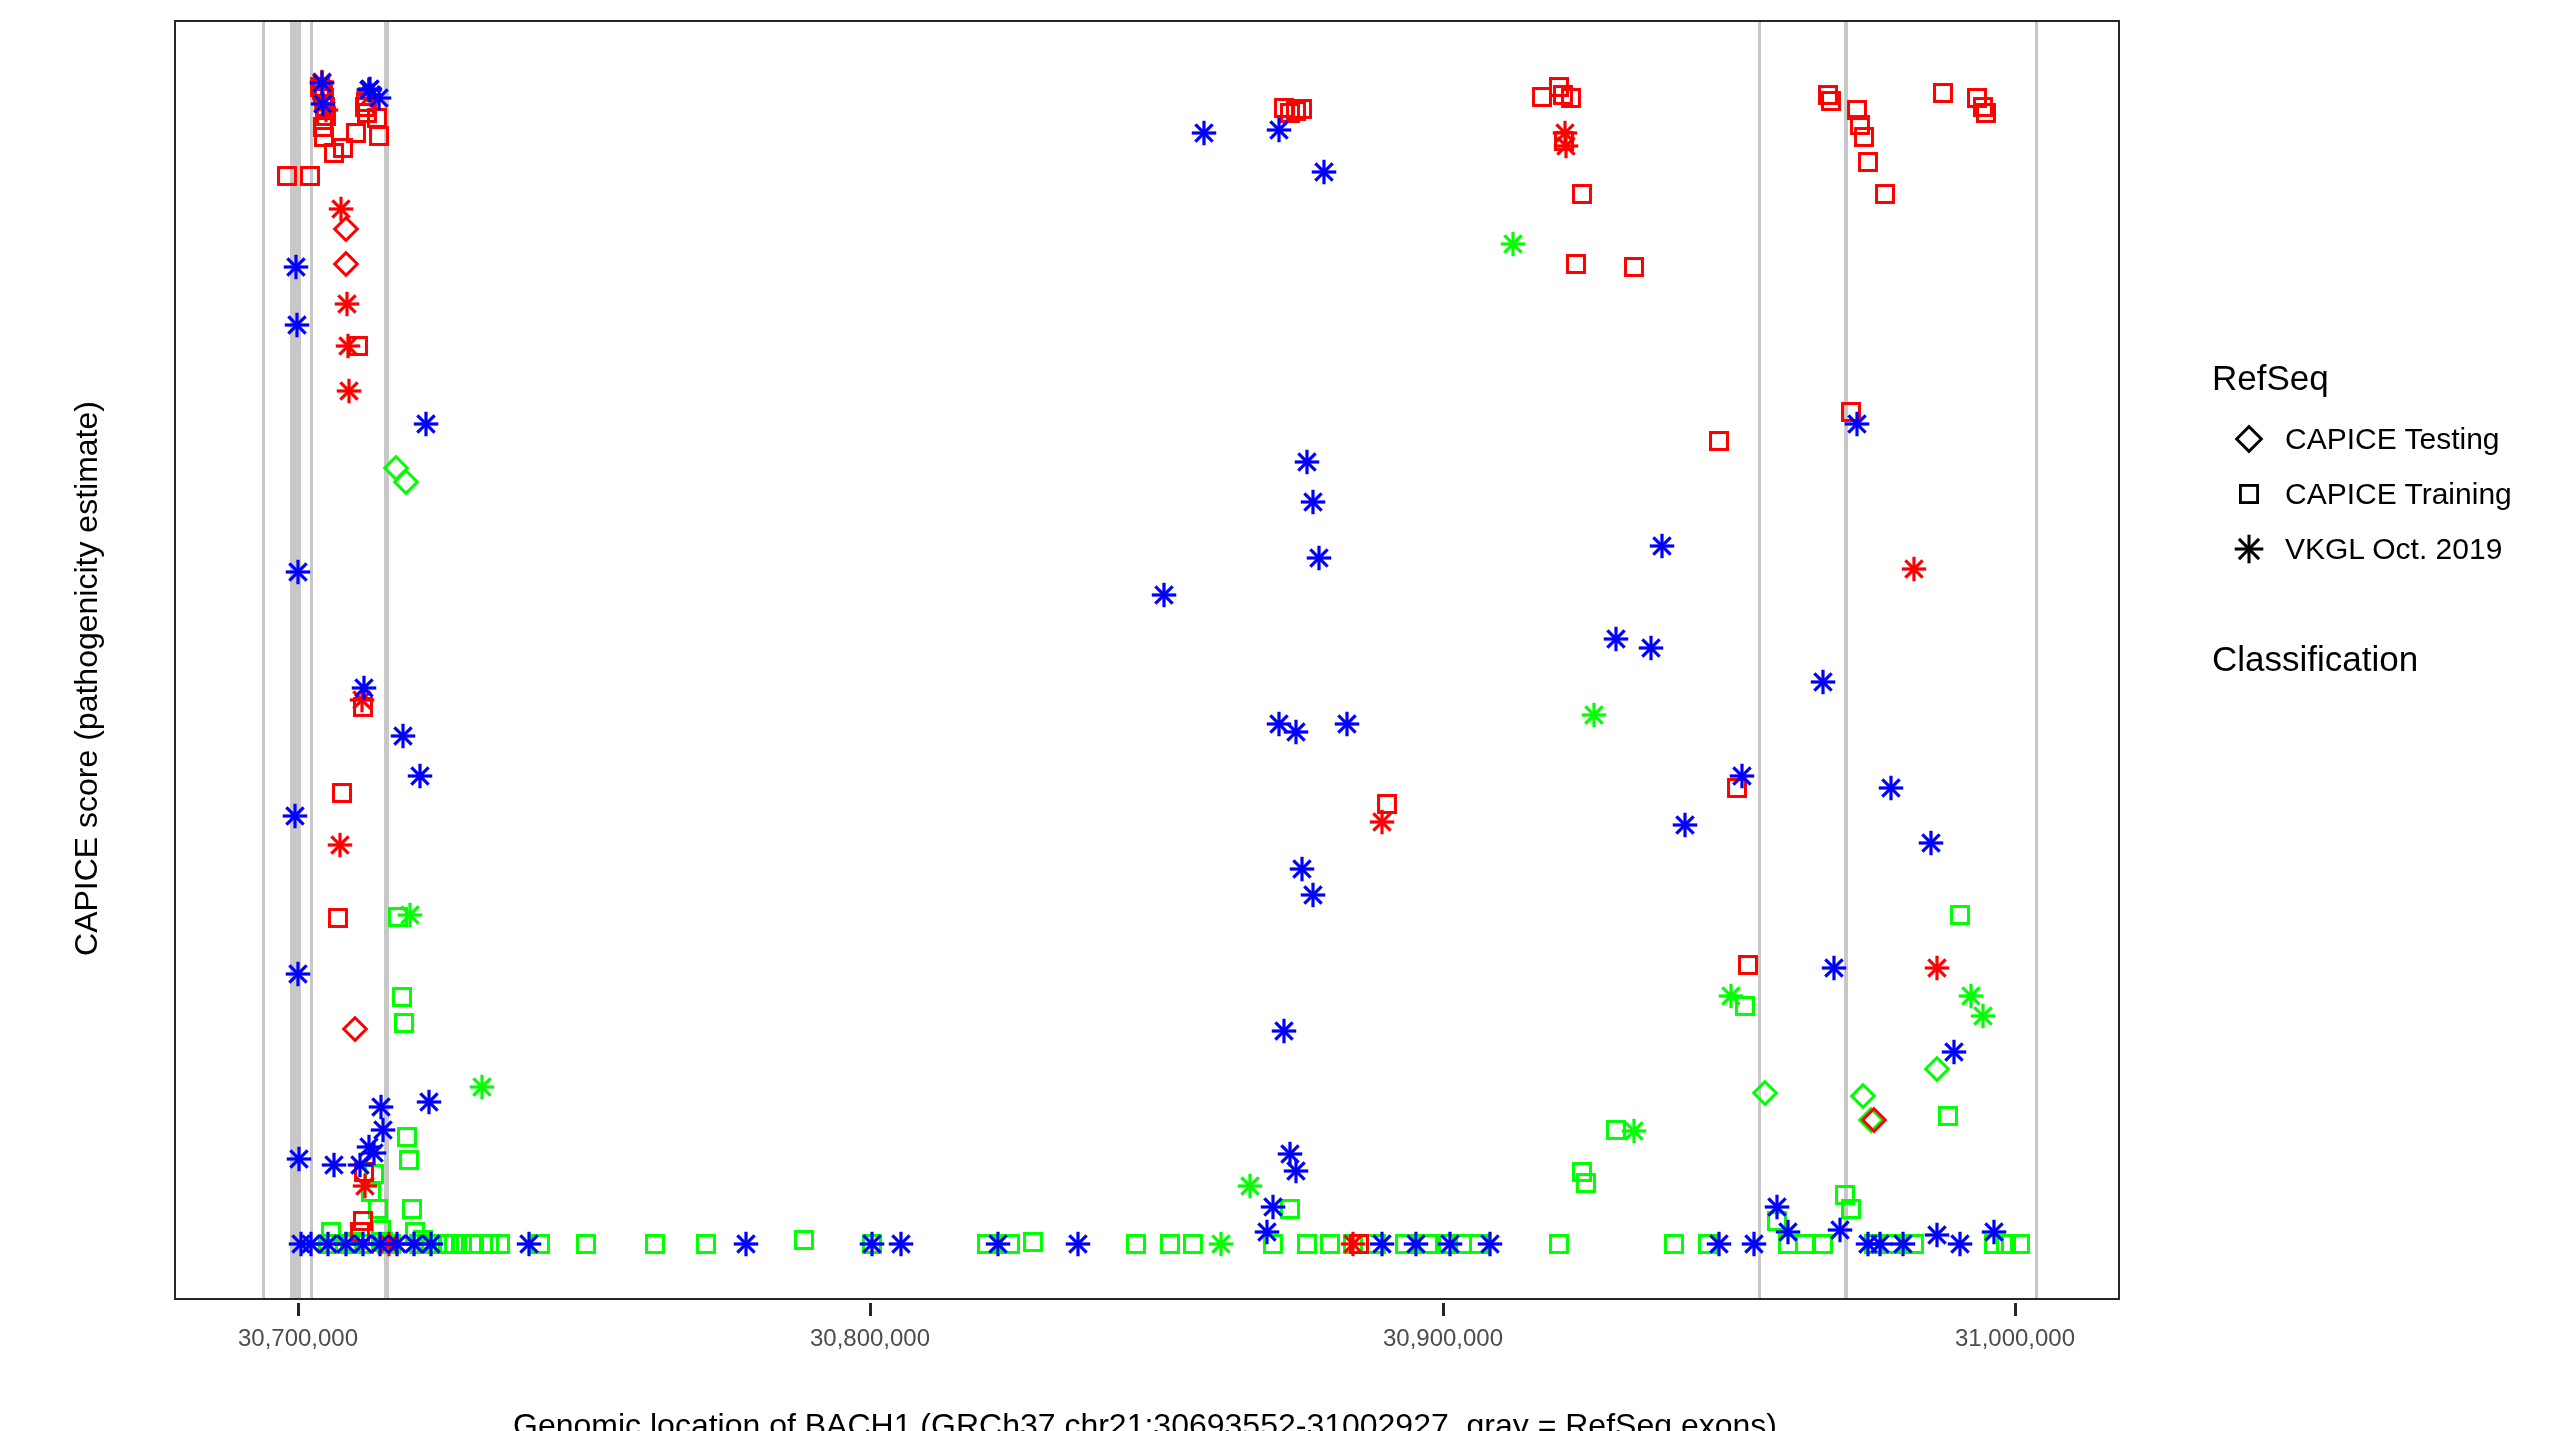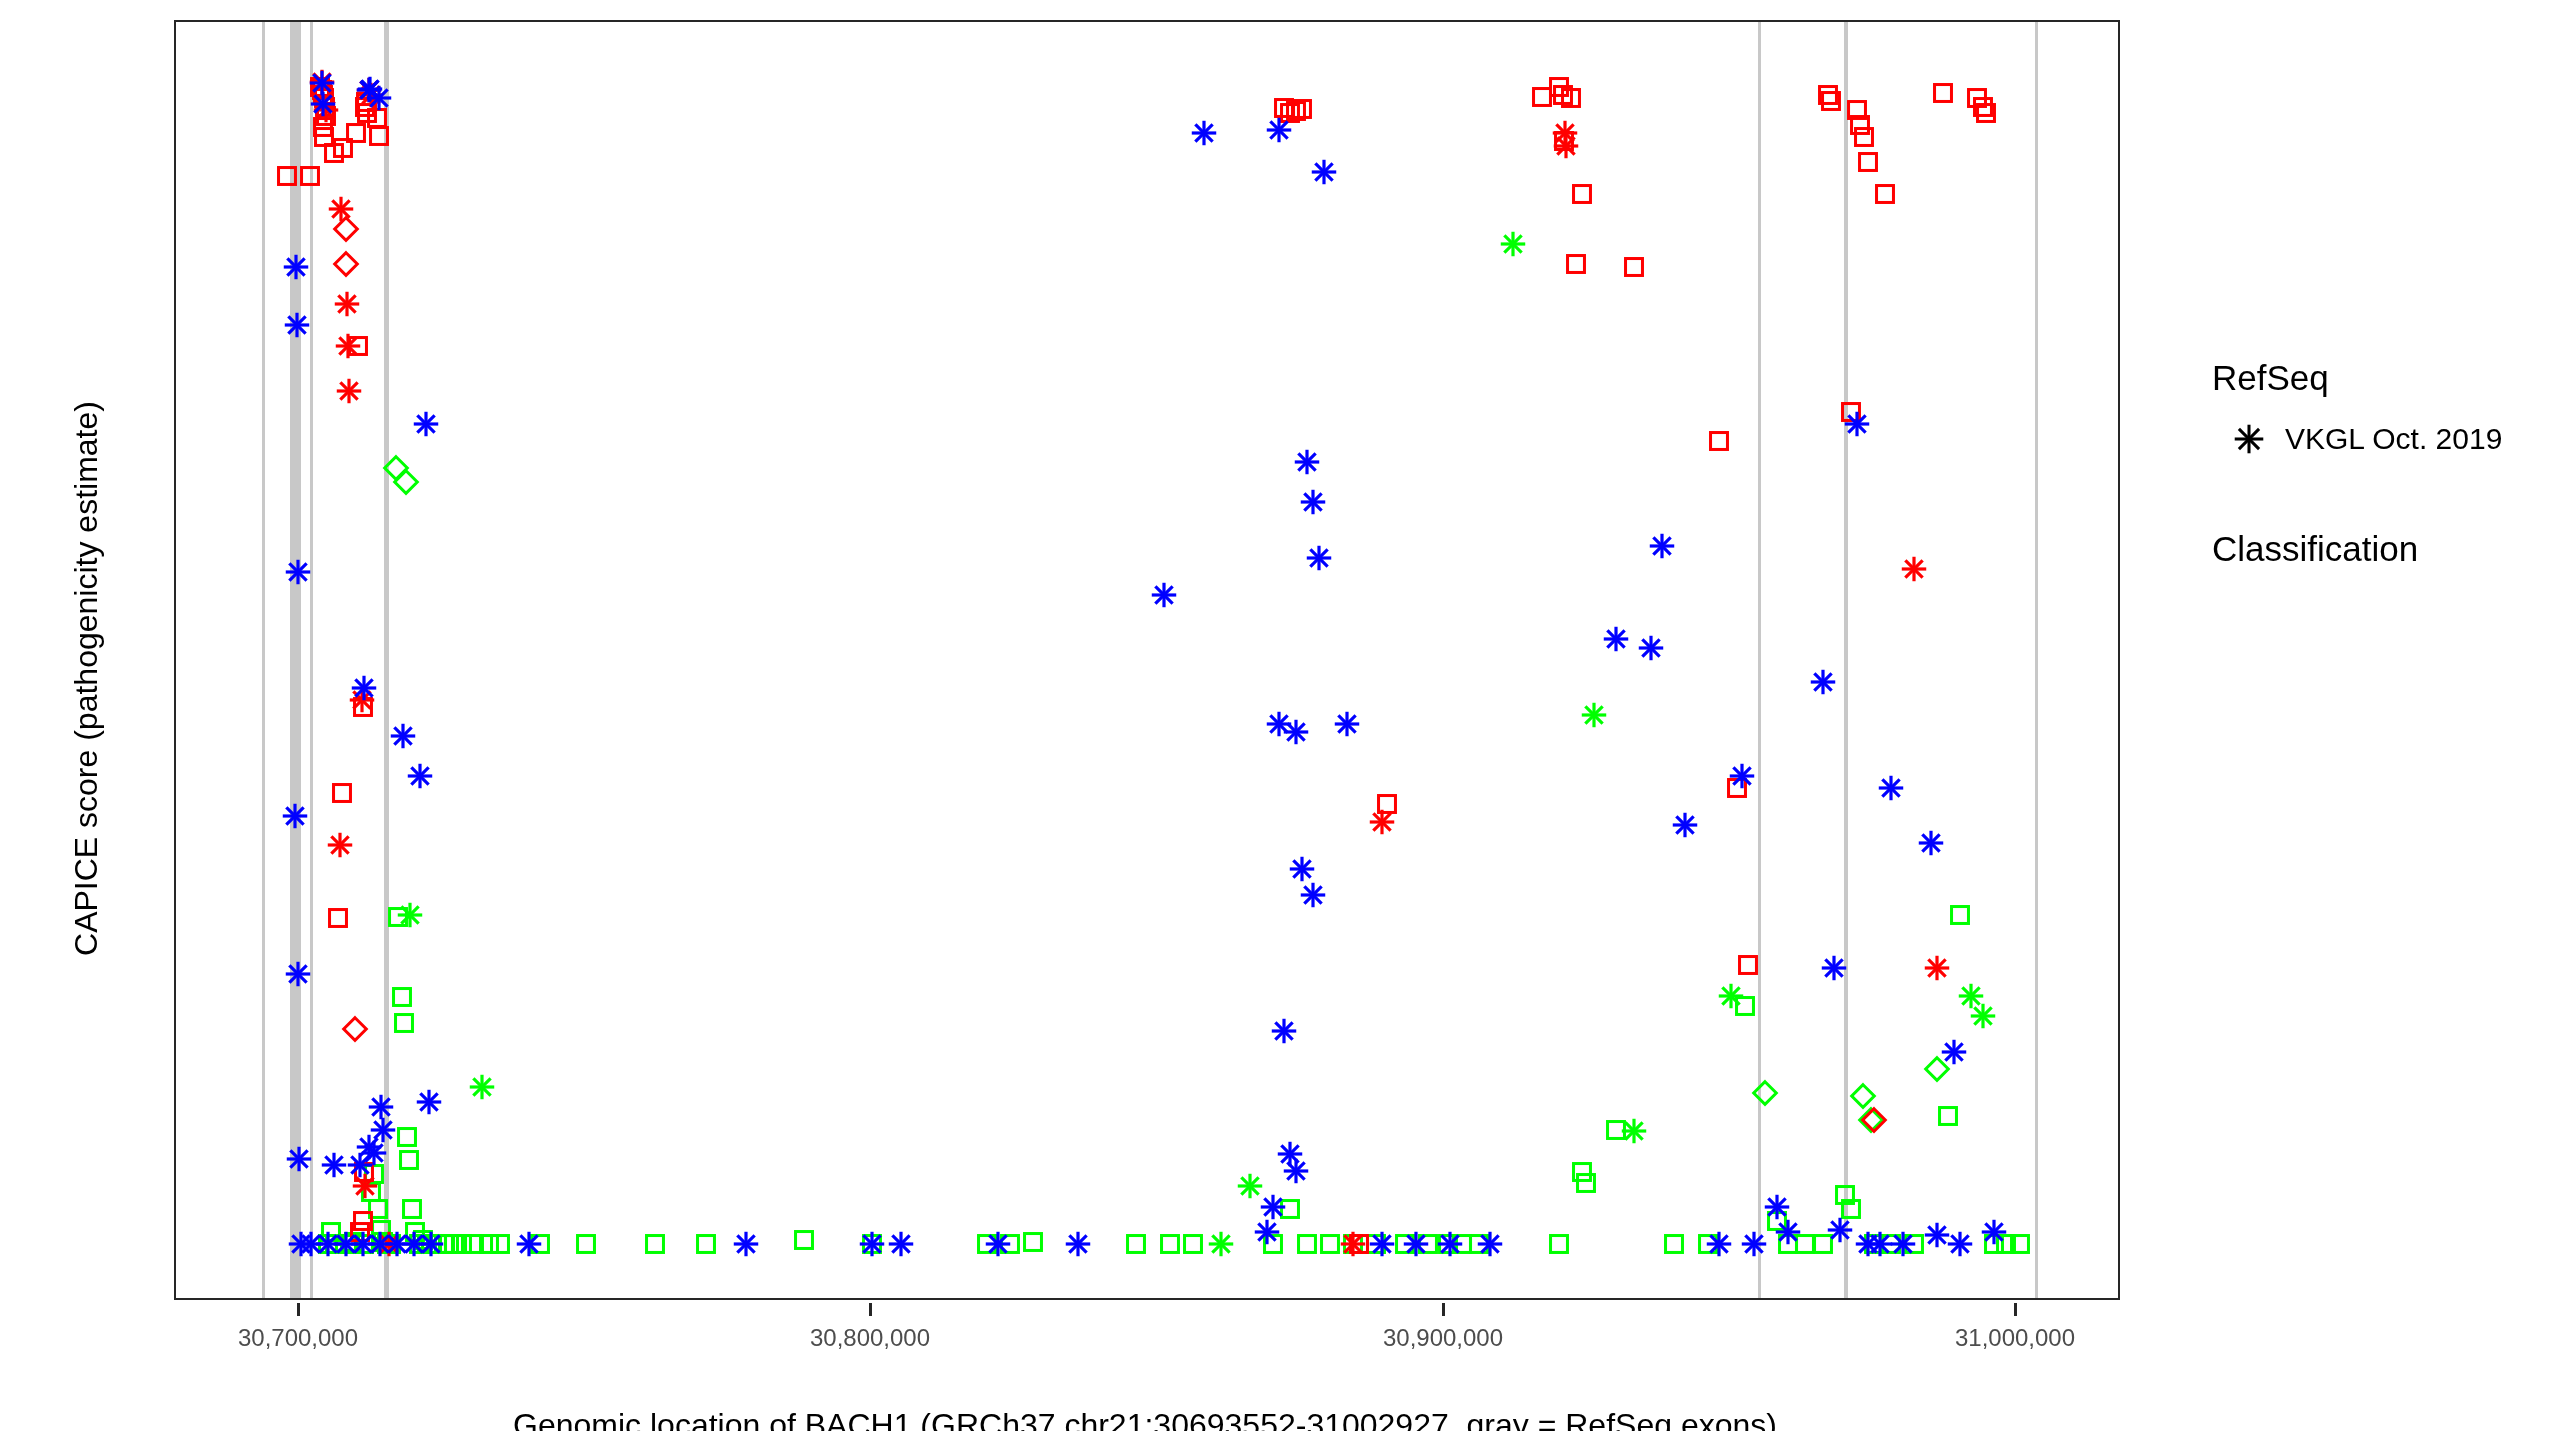--- a/index.html
+++ b/index.html
@@ -1365,20 +1365,36 @@
       <div class="xtlab" style="left: 2015px;">31,000,000</div>
     </div>
   <div id="xtitle">Genomic location of BACH1 (GRCh37 chr21:30693552-31002927, gray = RefSeq exons)</div>
 
   <div id="legend">
     <div class="lg-title">RefSeq</div>
     <div id="src-rows">
         <div class="lg-row">
           <span class="lg-key">
             <svg width="40" height="40" viewBox="0 0 42 42">
+              <polygon points="21,8 34,21 21,34 8,21" fill="none" stroke="#000" stroke-width="3"></polygon>
+            </svg>
+          </span>
+          <span class="lg-lab">CAPICE Testing</span>
+        </div>
+        <div class="lg-row">
+          <span class="lg-key">
+            <svg width="40" height="40" viewBox="0 0 42 42">
+              <rect x="12" y="12" width="18" height="18" fill="none" stroke="#000" stroke-width="3"></rect>
+            </svg>
+          </span>
+          <span class="lg-lab">CAPICE Training</span>
+        </div>
+        <div class="lg-row">
+          <span class="lg-key">
+            <svg width="40" height="40" viewBox="0 0 42 42">
               <line x1="6" y1="21" x2="36" y2="21" stroke="#000" stroke-width="3.2"></line>
               <line x1="10.393398282201787" y1="10.393398282201789" x2="31.606601717798213" y2="31.606601717798213" stroke="#000" stroke-width="3.2"></line>
               <line x1="21" y1="6" x2="21" y2="36" stroke="#000" stroke-width="3.2"></line>
               <line x1="31.606601717798213" y1="10.393398282201787" x2="10.393398282201789" y2="31.606601717798213" stroke="#000" stroke-width="3.2"></line>
             </svg>
           </span>
           <span class="lg-lab">VKGL Oct. 2019</span>
         </div>
       </div>
     <div class="lg-gap"></div>

